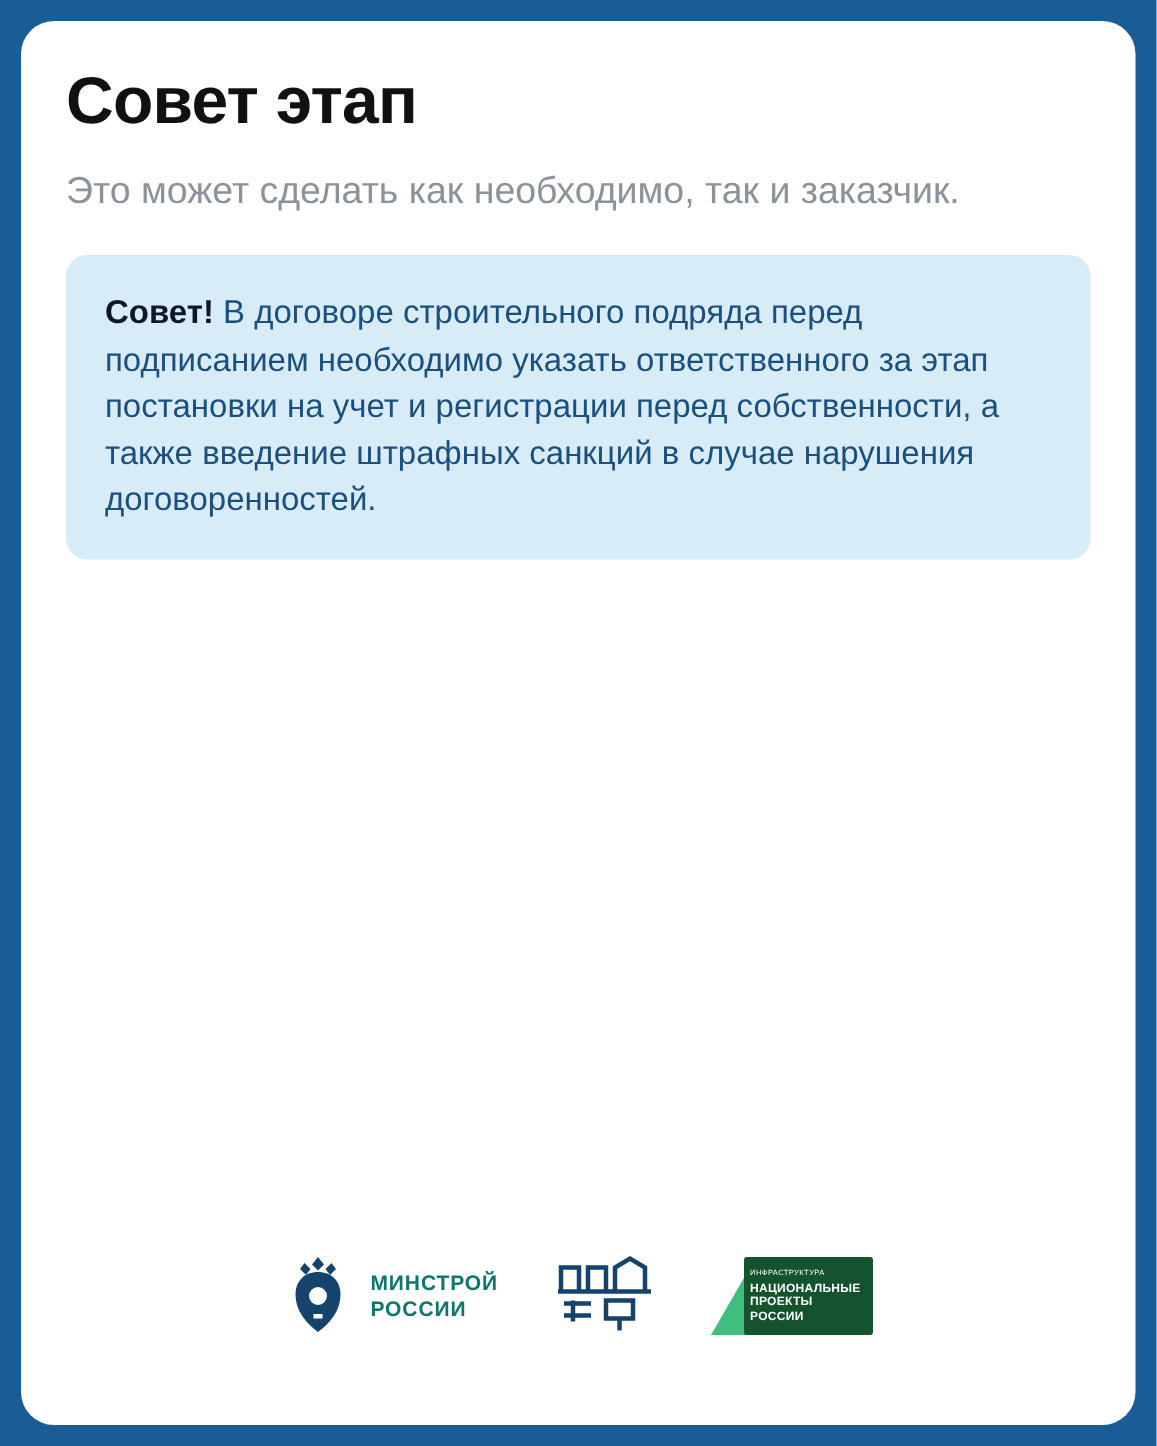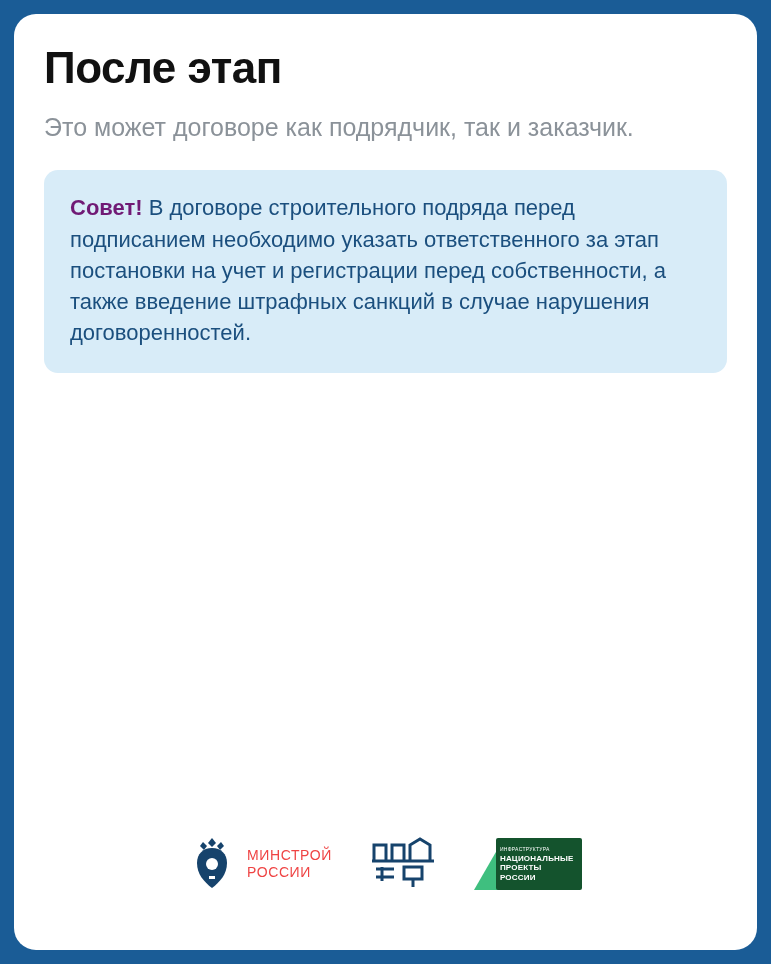--- a/index.html
+++ b/index.html
@@ -55,21 +55,21 @@
     max-width: 690px;
   }
   .tip-text {
     font-size: 22px;
     color: #1b4f7e;
     line-height: 1.42;
     margin: 0;
   }
   .tip-text .strong {
     font-weight: bold;
-    color: #701a75;
+    color: #0f172a;
   }
   .spacer {
     flex: 1 1 auto;
   }
   .footer {
     display: flex;
     align-items: center;
     justify-content: center;
     gap: 38px;
     padding-bottom: 58px;
@@ -79,22 +79,22 @@
     align-items: center;
     gap: 12px;
   }
   .gerb-icon {
     width: 46px;
     height: 56px;
     display: block;
   }
   .minstroy-text {
     font-size: 14px;
-    font-weight: normal;
-    color: #ef4444;
+    font-weight: bold;
+    color: #0f766e;
     line-height: 1.25;
     letter-spacing: 0.6px;
   }
   .domrf {
     display: flex;
     flex-direction: column;
     align-items: center;
   }
   .np-logo {
     position: relative;
@@ -137,24 +137,24 @@
     color: #ffffff;
     line-height: 1.15;
     letter-spacing: 0.2px;
   }
 </style>
 </head>
 <body>
 
 <div class="card">
 
-  <h1 class="title">После этап</h1>
-
-
-  <p class="sub">Это может договоре как подрядчик, так и заказчик.</p>
+  <h1 class="title">Совет этап</h1>
+
+
+  <p class="sub">Это может сделать как необходимо, так и заказчик.</p>
 
   <div class="tipbox">
     <p class="tip-text"><span class="strong">Совет!</span><span> В договоре строительного подряда перед подписанием необходимо указать ответственного за этап постановки на учет и регистрации перед собственности, а также введение штрафных санкций в случае нарушения договоренностей.</span></p>
   </div>
 
   <div class="spacer"></div>
 
   <div class="footer">
 
     <div class="logo-gerb">

